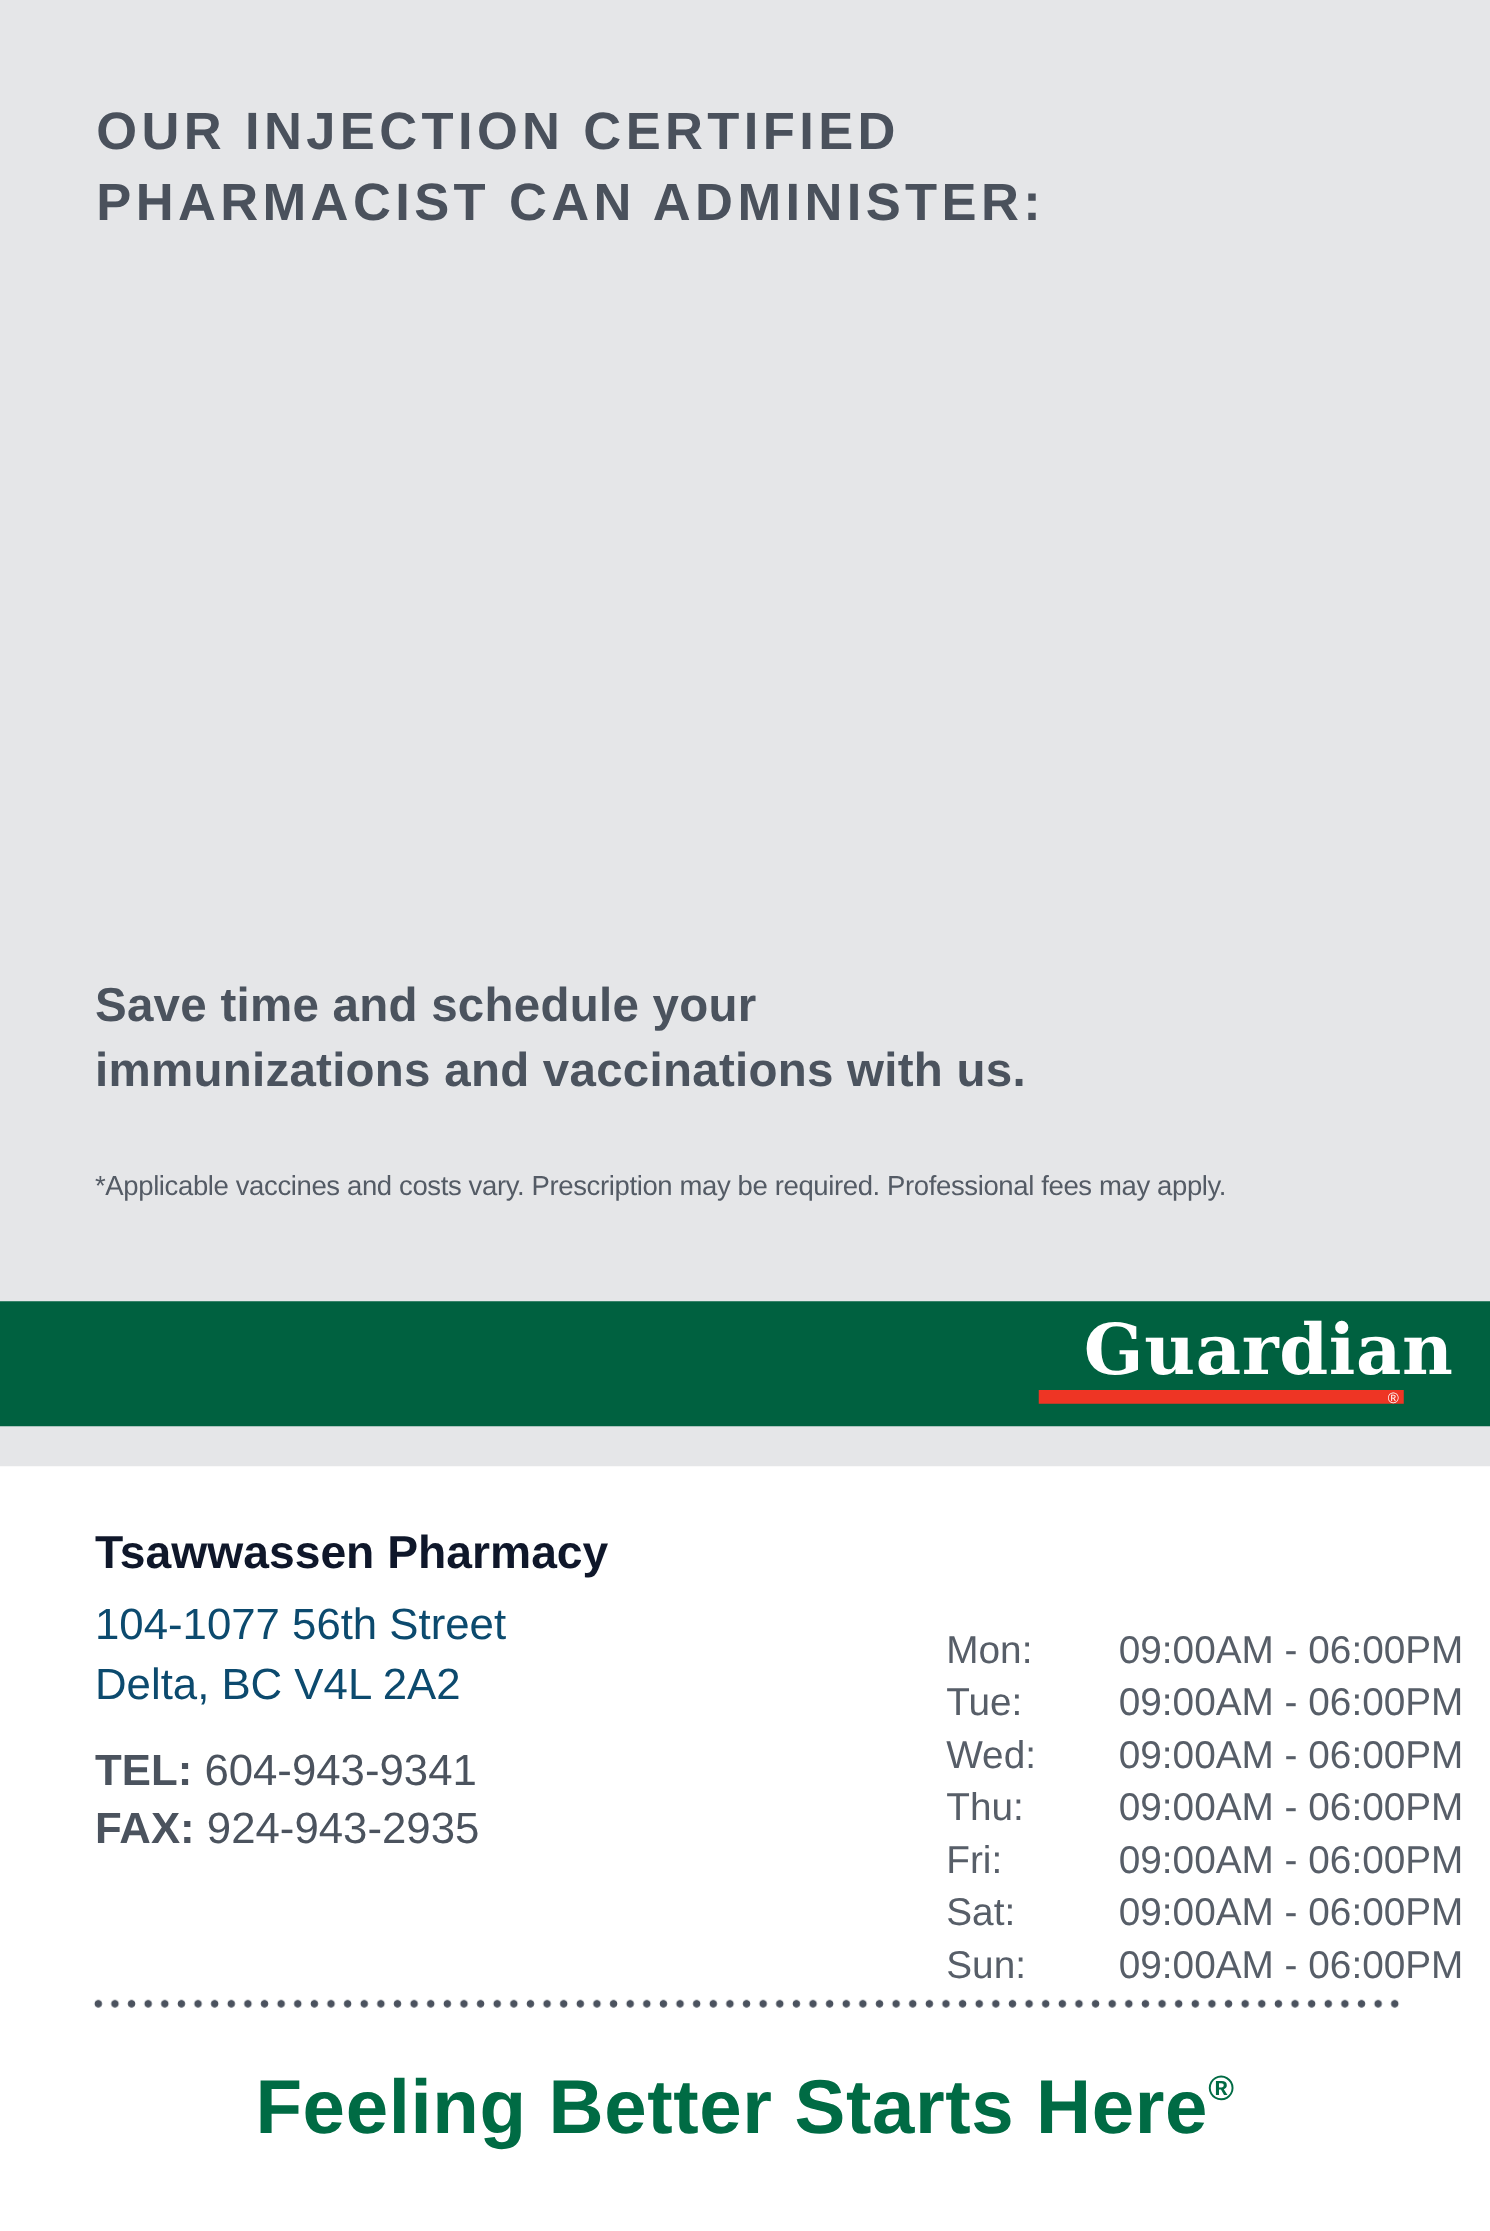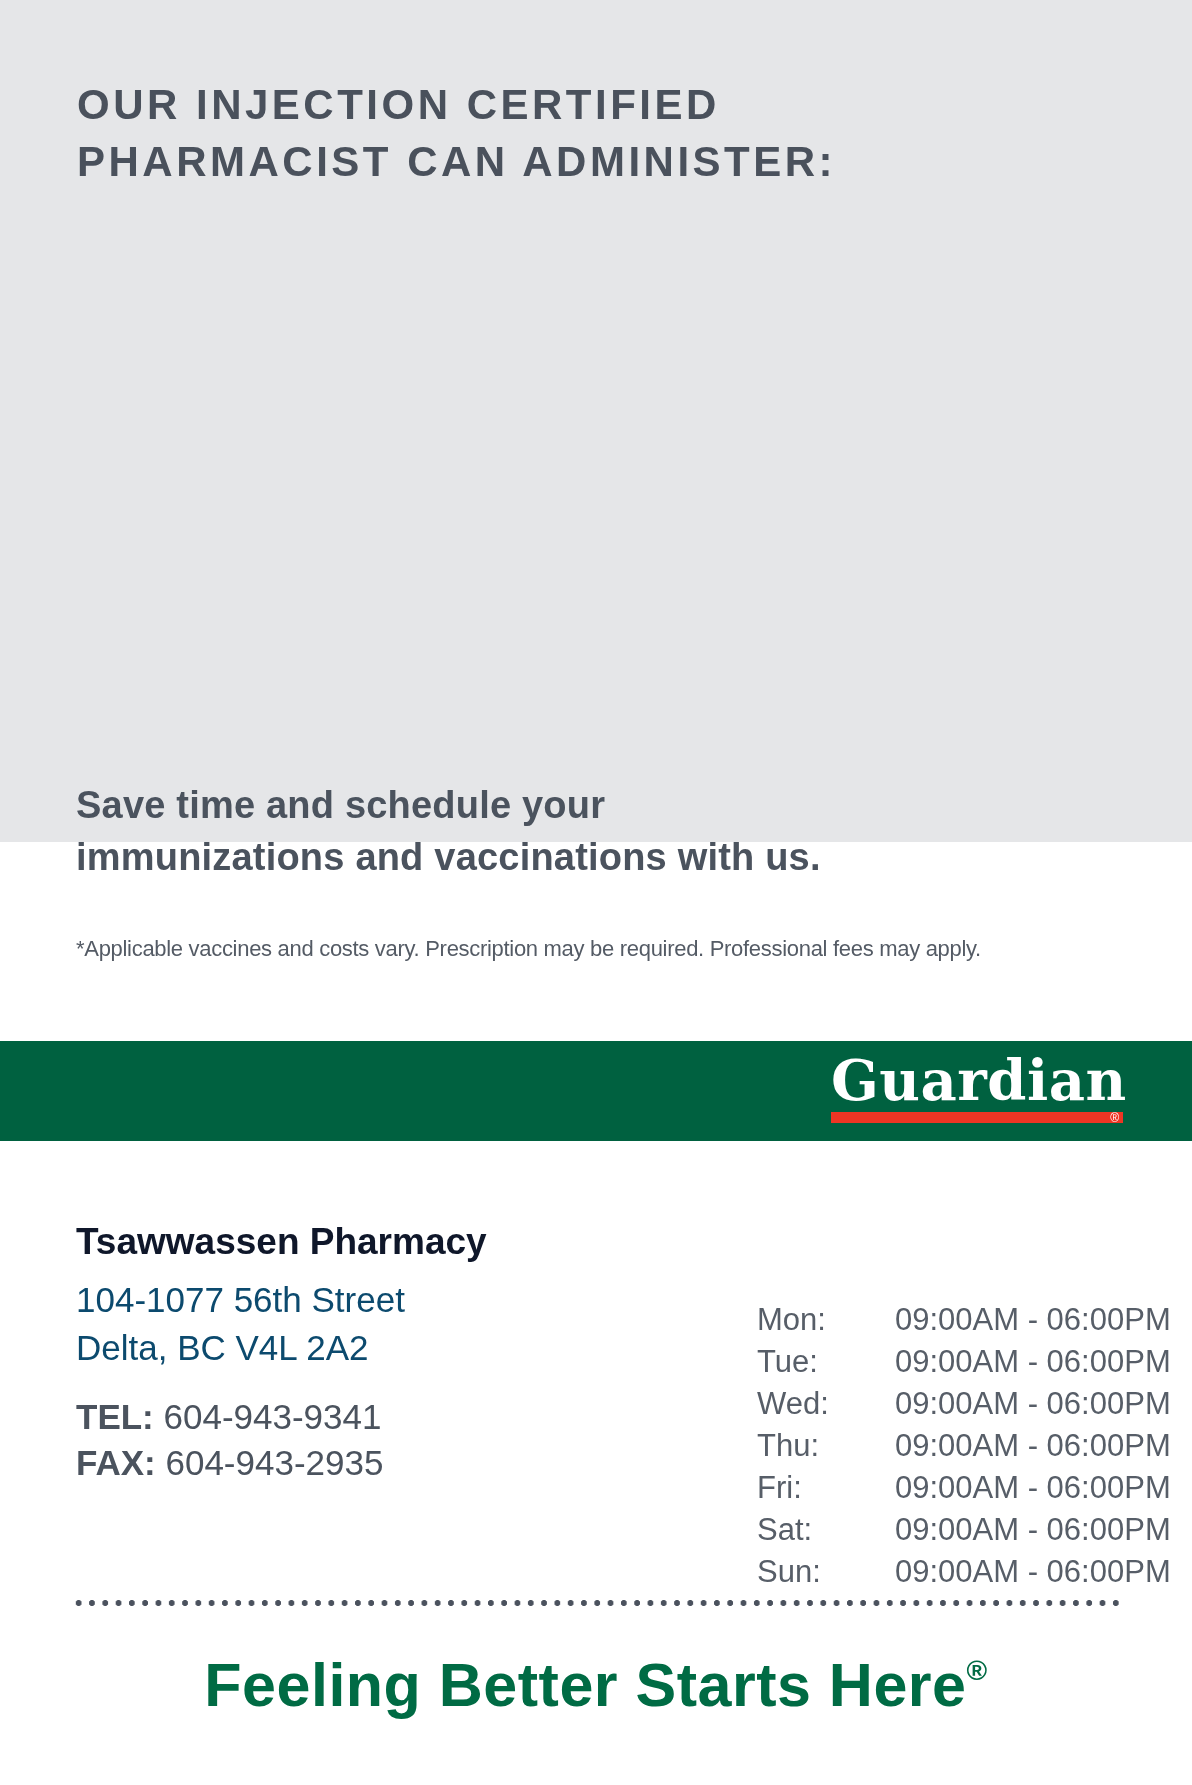--- a/index.html
+++ b/index.html
@@ -8,21 +8,21 @@
     background: #ffffff;
     font-family: "Liberation Sans", sans-serif;
     position: relative;
     overflow: hidden;
   }
   .page { position: absolute; left: 0; top: 0; width: 1192px; height: 1785px; }
 
   
   .hero {
     position: absolute; left: 0; top: 0;
-    width: 1192px; height: 842px;
+    width: 1192px; height: 1173px;
     background: #e5e6e8;
   }
   .main-heading {
     position: absolute; left: 77px; top: 76px;
     font-size: 42px; font-weight: bold;
     letter-spacing: 3.5px; line-height: 57px;
     color: #4a515c;
   }
   .subhead {
     position: absolute; left: 76px; top: 779px;
@@ -47,20 +47,21 @@
     width: 292px;
   }
   .guardian-wordmark {
     font-family: "DejaVu Serif", serif;
     font-weight: bold;
     font-size: 56px; line-height: 58px;
     letter-spacing: 0.5px;
     color: #ffffff;
     text-align: center;
     white-space: nowrap;
+    margin-left: 36px;
   }
   .guardian-bar {
     position: relative;
     height: 11px; margin-top: 3px;
     background: #ee3524;
   }
   .guardian-bar .reg {
     position: absolute; right: 4px; top: 50%;
     transform: translateY(-50%);
     color: #ffffff; font-size: 12px; line-height: 1;
@@ -143,21 +144,21 @@
 
   <div class="pharmacy-name">Tsawwassen Pharmacy</div>
 
   <div class="address">
     <div>104-1077 56th Street</div>
     <div>Delta, BC V4L 2A2</div>
   </div>
 
   <div class="telfax">
     <div><span class="lbl">TEL:</span> <span>604-943-9341</span></div>
-    <div><span class="lbl">FAX:</span> <span>604-943-2935</span></div>
+    <div><span class="lbl">FAX:</span> <span>924-943-2935</span></div>
   </div>
 
   <div class="hours">
     <div class="hours-row">
         <span class="day">Mon:</span>
         <span class="time">09:00AM - 06:00PM</span>
       </div>
     <div class="hours-row">
         <span class="day">Tue:</span>
         <span class="time">09:00AM - 06:00PM</span>

